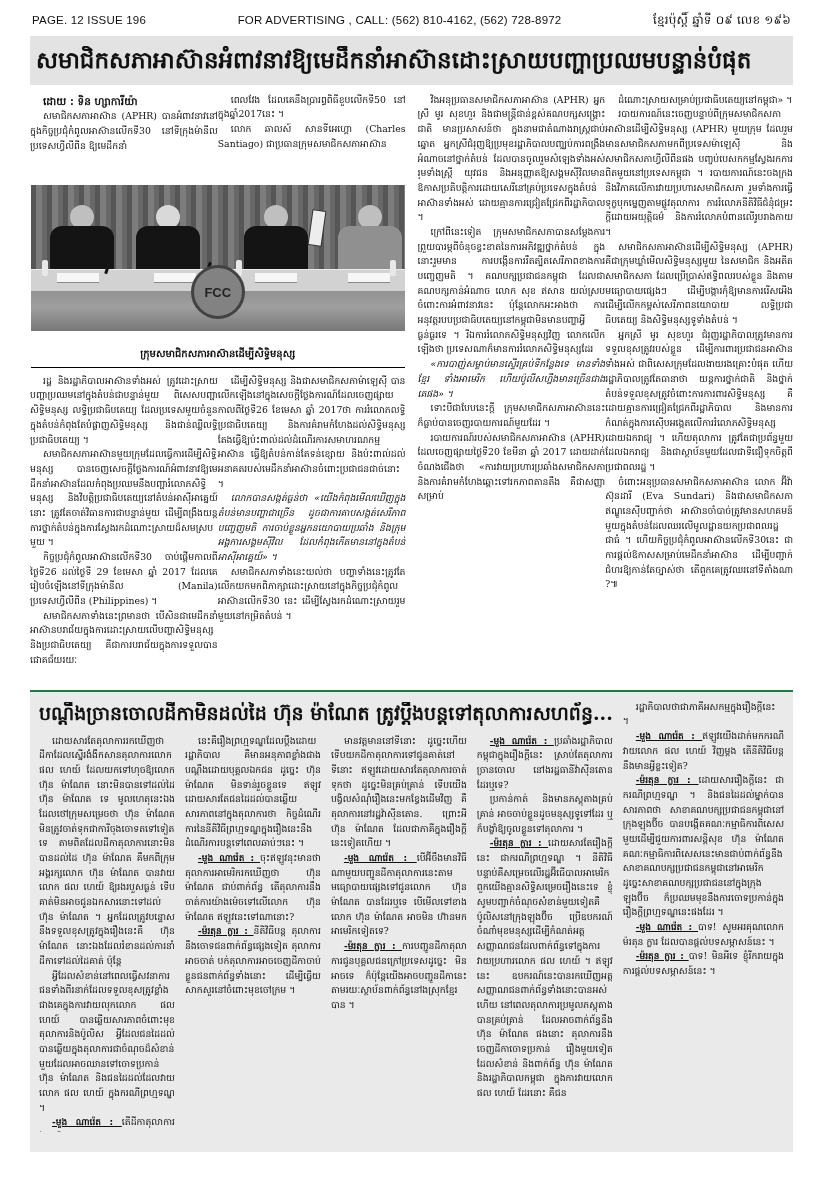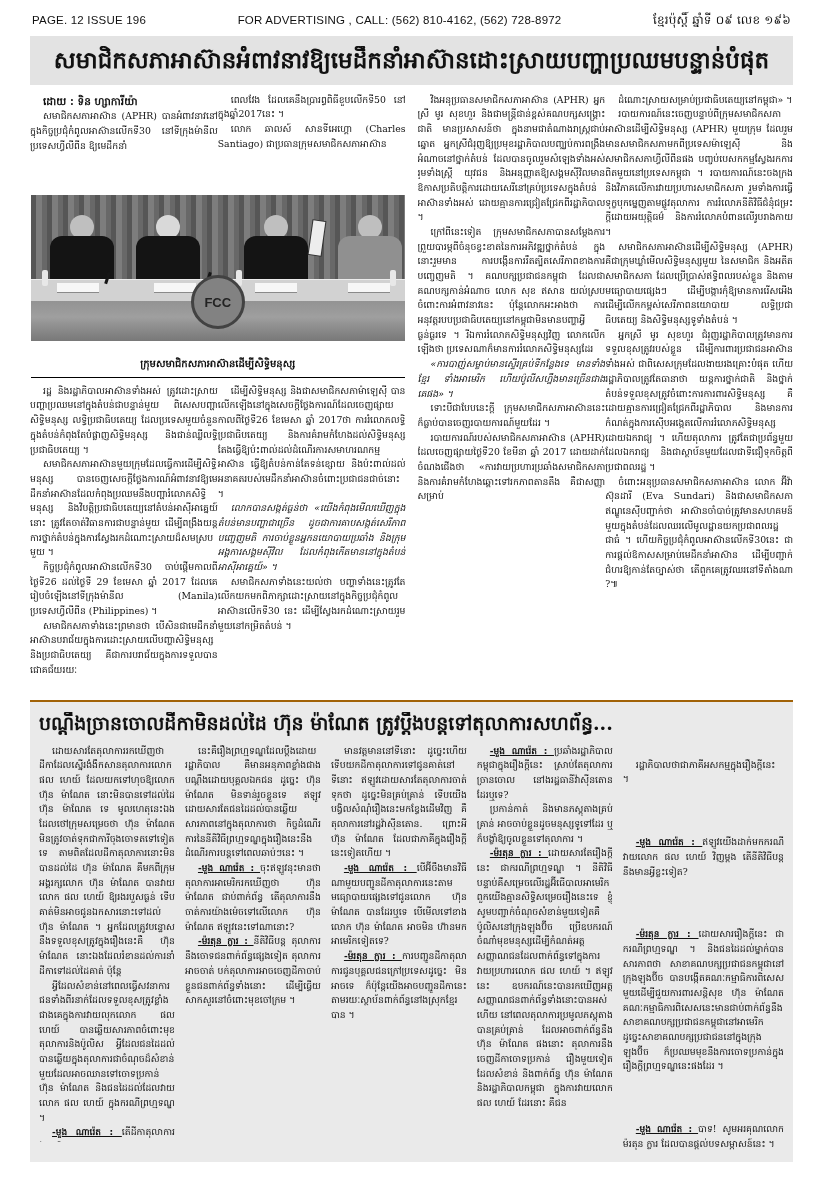--- a/index.html
+++ b/index.html
@@ -14,36 +14,36 @@
 
   
   .masthead{display:flex;justify-content:space-between;align-items:baseline;
     font-family:"Liberation Sans",sans-serif;font-weight:normal;font-size:11.5px;
     padding:2px 2px 6px 2px;letter-spacing:.2px;}
   .masthead .mid{flex:1;text-align:center;}
   .masthead .right{font-family:"DejaVu Serif",serif;font-size:12px;}
 
   
   .headline-band{background:var(--band-bg);padding:10px 6px;margin-bottom:8px;}
-  .headline-band h1{font-size:23px;line-height:1.25;font-weight:bold;text-align:center;
+  .headline-band h1{font-size:23px;line-height:1.25;font-weight:bold;
     white-space:nowrap;overflow:hidden;}
 
   
   .article1{display:flex;gap:12px;}
   .half{width:50%;}
   .cols{display:flex;}
   .col{flex:1;font-size:9.3px;line-height:1.58;text-align:justify;overflow:hidden;}
   .col p{text-indent:13px;margin:0;}
   .byline{font-weight:bold;font-size:10.5px;text-indent:13px;margin-bottom:2px;}
   .top-row .col{height:88px;}
   .bottom-row .col{height:308px;}
   .right-half .col{height:582px;}
 
   
-  .photo{position:relative;height:146px;margin:14px 1px 0 1px;overflow:hidden;
+  .photo{position:relative;height:146px;margin:4px 1px 0 1px;overflow:hidden;
     filter:grayscale(1) contrast(1.04);background:#555;}
   .curtain{position:absolute;inset:0 0 38% 0;
     background:repeating-linear-gradient(90deg,#585858 0 5px,#7d7d7d 5px 11px,#696969 11px 16px);}
   .person{position:absolute;top:14%;width:72px;}
   .head{width:24px;height:24px;border-radius:50%;background:#bdbdbd;margin:0 auto;}
   .torso{width:64px;height:44px;background:#181818;border-radius:12px 12px 0 0;margin:-3px auto 0;}
   .p1{left:4%;}  .p2{left:27%;} .p3{left:56%;} .p4{left:81%;}
   .p2 .head{background:#d6d6d6;} .p4 .torso{background:#8f8f8f;}
   .paper{position:absolute;top:18%;left:75%;width:12px;height:34px;background:#e9e9e9;
     transform:rotate(8deg);box-shadow:0 0 0 1px #333;}
@@ -58,29 +58,29 @@
   .wood{position:absolute;left:0;right:0;top:73%;height:27%;
     background:linear-gradient(#a8startled 0,#a89067 0,#b59b72 40%,#8f7550 100%);
     background:linear-gradient(#a89067 0,#b59b72 40%,#8f7550 100%);}
   .emblem{position:absolute;left:50%;top:-26px;transform:translateX(-50%);width:54px;height:54px;
     border-radius:50%;border:3px solid #4c4335;background:#93805d;display:flex;align-items:center;justify-content:center;}
   .emblem span{font-family:"Liberation Sans",sans-serif;font-weight:bold;font-size:13px;color:#2c261b;}
   .photo-caption{font-weight:bold;text-align:center;font-size:10px;padding:16px 0 5px 0;}
   .caption-rule{border-bottom:1.2px solid #000;margin:0 1px 6px 1px;}
 
   
-  .article2{margin-top:8px;background:var(--box-bg);border-top:2px solid #a16207;
+  .article2{margin-top:8px;background:var(--box-bg);border-top:2px solid #15803d;
     padding:8px 9px 10px 9px;height:462px;display:flex;gap:10px;overflow:hidden;}
   .a2-left{width:78%;}
   .a2-left h2{font-size:19px;line-height:1.25;font-weight:bold;white-space:nowrap;overflow:hidden;
     margin:2px 0 8px 0;}
   .a2-cols{display:flex;gap:10px;}
   .a2-cols .col{height:398px;}
   .a2-col5{width:22%;font-size:9.3px;line-height:1.58;text-align:justify;overflow:hidden;height:444px;}
-  .a2-col5 p{text-indent:13px;margin-top:48px;}
+  .a2-col5 p{text-indent:13px;}
   .col p b, .a2-col5 p b{font-family:"DejaVu Sans",sans-serif;font-size:9px;text-decoration:underline;}
   .italic{font-style:italic;}
 </style>
 </head>
 <body>
 
 <div class="page">
 
   <header class="masthead">
     <span>PAGE. 12  ISSUE 196</span>

